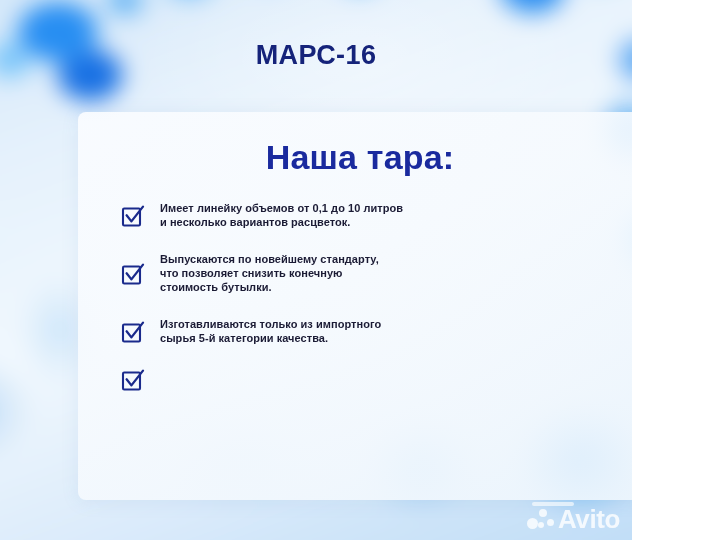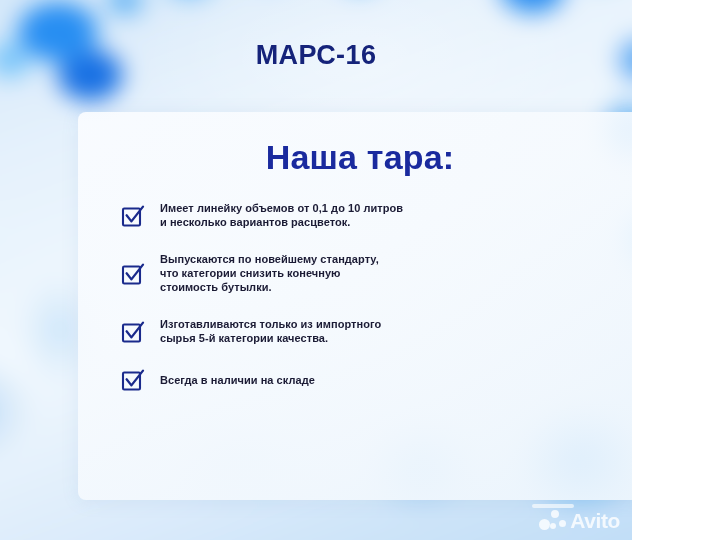--- a/index.html
+++ b/index.html
@@ -124,21 +124,21 @@
   #avito .dots { position:relative; width:26px; height:24px; }
   #avito .dots i {
     position:absolute; display:block; border-radius:50%;
     background:rgba(255,255,255,.92);
   }
   #avito .d1 { width:11px; height:11px; left:0;  top:11px; }
   #avito .d2 { width:8px;  height:8px;  left:12px; top:2px; }
   #avito .d3 { width:7px;  height:7px;  left:20px; top:12px; }
   #avito .d4 { width:6px;  height:6px;  left:11px; top:15px; }
   #avito .word {
-    font-size:21px; font-weight:bold;
+    font-size:26px; font-weight:bold;
     color:rgba(255,255,255,.95);
     letter-spacing:-.4px;
     line-height:1;
   }
   #avito .bar {
     position:absolute;
     right:46px; top:-4px;
     width:42px; height:4px;
     background:rgba(255,255,255,.75);
     border-radius:2px;
@@ -172,21 +172,21 @@
       </div>
 
       <div class="bullet">
         <span class="chk">
           <svg viewBox="0 0 26 26" fill="none" xmlns="http://www.w3.org/2000/svg">
             <rect x="3" y="5.5" width="17" height="17" rx="1.2" stroke="#1a2a8c" stroke-width="2.1"></rect>
             <path d="M6.6 12.3 L11.4 18.4 L23 3.6" stroke="#1a2a8c" stroke-width="2.3" stroke-linecap="round" stroke-linejoin="round"></path>
           </svg>
         </span>
         <span class="btext">Выпускаются по новейшему стандарту,
-что категории снизить конечную
+что позволяет снизить конечную
 стоимость бутылки.</span>
       </div>
 
       <div class="bullet">
         <span class="chk">
           <svg viewBox="0 0 26 26" fill="none" xmlns="http://www.w3.org/2000/svg">
             <rect x="3" y="5.5" width="17" height="17" rx="1.2" stroke="#1a2a8c" stroke-width="2.1"></rect>
             <path d="M6.6 12.3 L11.4 18.4 L23 3.6" stroke="#1a2a8c" stroke-width="2.3" stroke-linecap="round" stroke-linejoin="round"></path>
           </svg>
         </span>
@@ -194,21 +194,20 @@
 сырья 5-й категории качества.</span>
       </div>
 
       <div class="bullet">
         <span class="chk">
           <svg viewBox="0 0 26 26" fill="none" xmlns="http://www.w3.org/2000/svg">
             <rect x="3" y="5.5" width="17" height="17" rx="1.2" stroke="#1a2a8c" stroke-width="2.1"></rect>
             <path d="M6.6 12.3 L11.4 18.4 L23 3.6" stroke="#1a2a8c" stroke-width="2.3" stroke-linecap="round" stroke-linejoin="round"></path>
           </svg>
         </span>
-        <span class="btext">Всегда в наличии на складе</span>
       </div>
 
     </div>
   </div>
 
   <div id="avito">
     <span class="bar"></span>
     <span class="dots">
       <i class="d1"></i>
         <i class="d2"></i>

